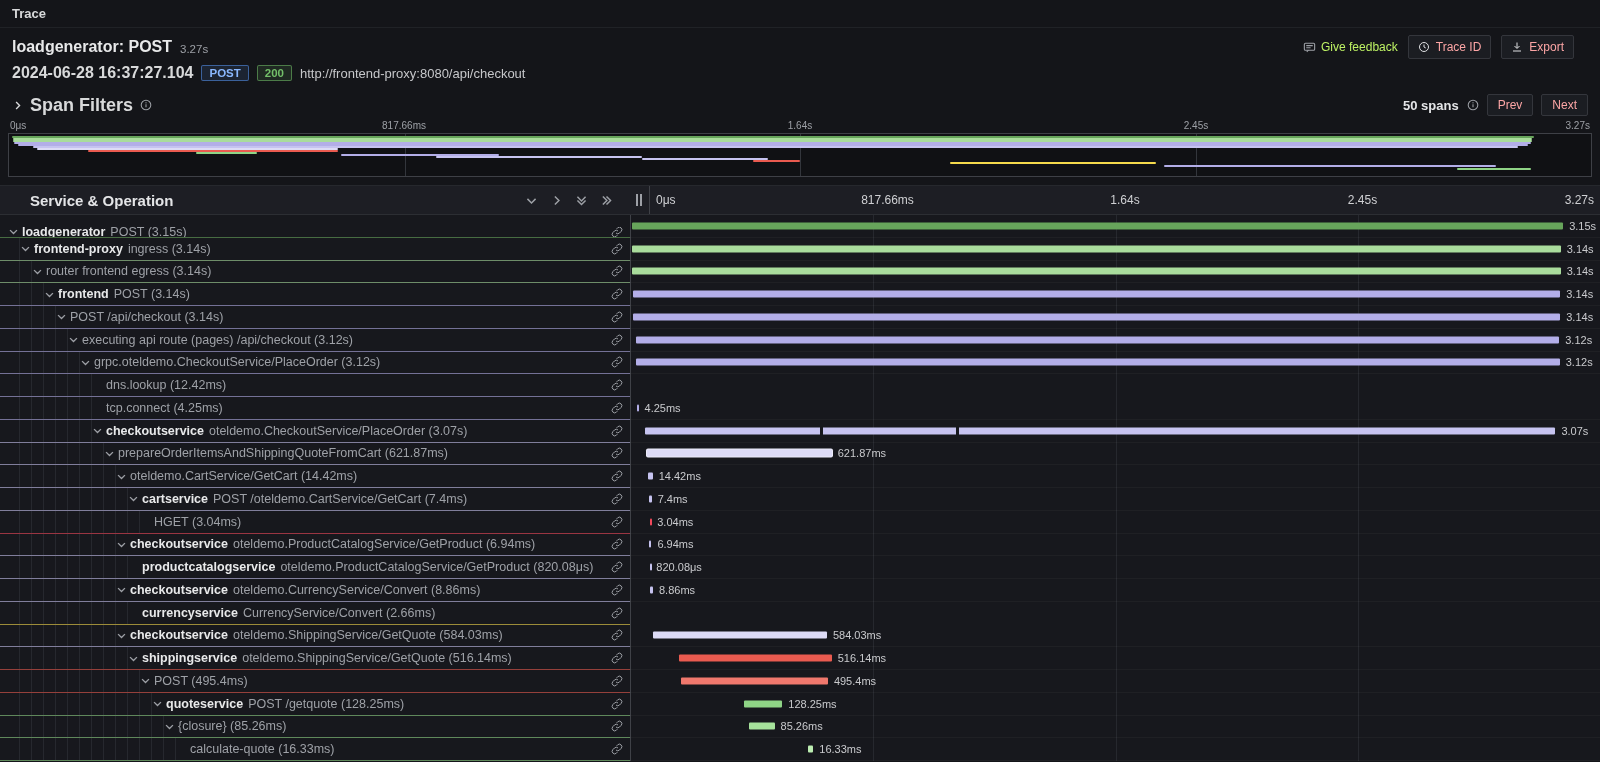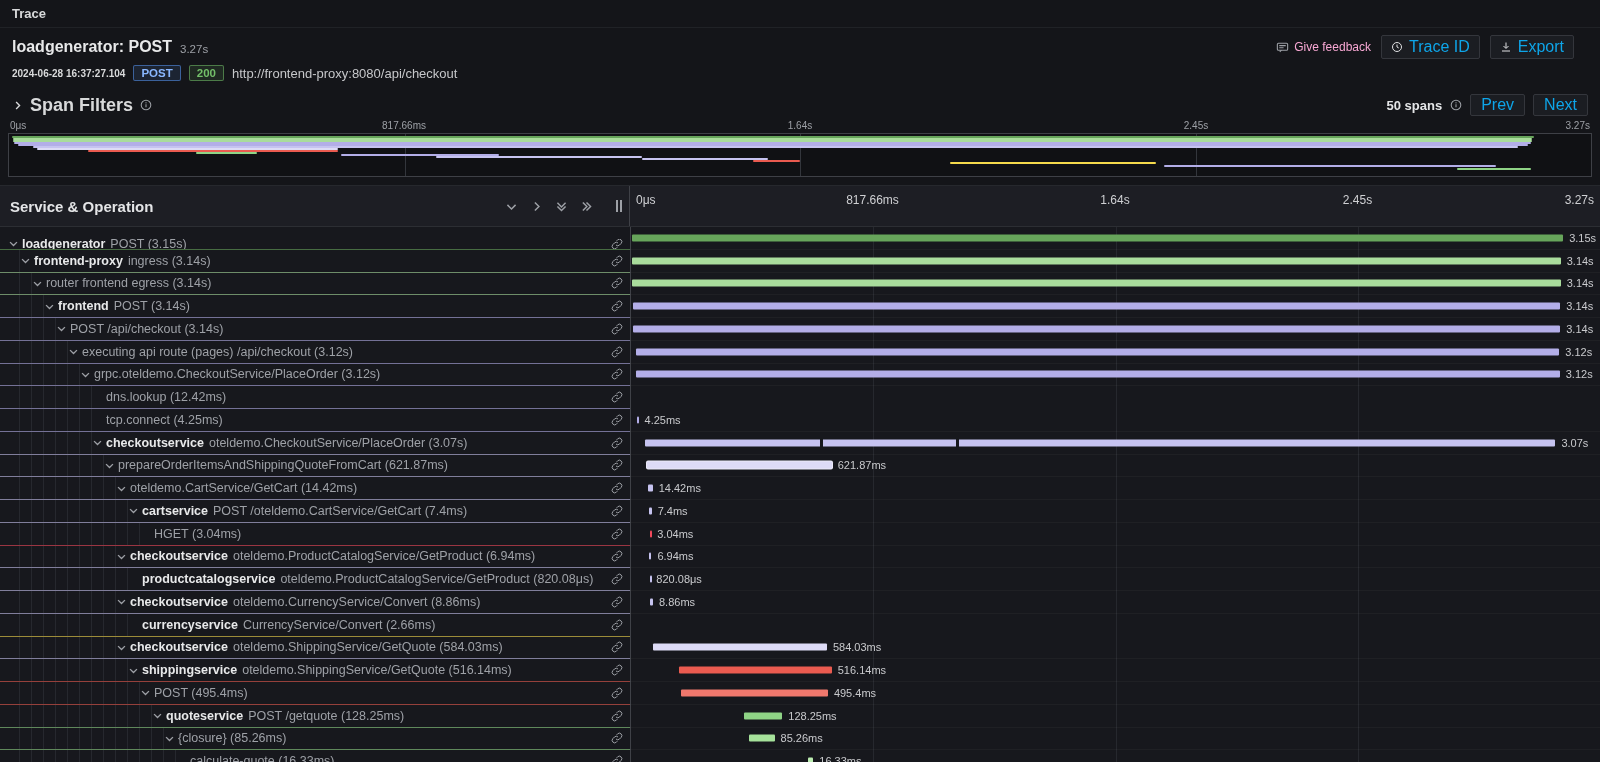--- a/index.html
+++ b/index.html
@@ -14,26 +14,26 @@
   
   .topbar { height:28px; display:flex; align-items:center; padding:0 12px;
     background:#141519; border-bottom:1px solid #202226; font-weight:700; font-size:13px; color:#d8d9da; }
 
   
   .trace-header { padding:6px 26px 4px 12px; }
   .th-line1 { display:flex; align-items:center; height:26px; }
   .trace-name { font-size:16px; font-weight:700; color:#e8e9ea; }
   .trace-duration { font-size:11.5px; color:#9da0a6; margin-left:8px; margin-top:3px; }
   .th-actions { margin-left:auto; display:flex; align-items:center; gap:10px; }
-  .feedback { display:inline-flex; align-items:center; gap:5px; color:#f9a8d4; font-size:12px; cursor:pointer; }
+  .feedback { display:inline-flex; align-items:center; gap:5px; color:#bef264; font-size:12px; cursor:pointer; }
   .btn { display:inline-flex; align-items:center; gap:6px; height:24px; padding:0 9px;
-    background:#1b1d22; border:1px solid #34363c; border-radius:2px; color:#0ea5e9;
-    font-size:16px; font-weight:500; cursor:pointer; font-family:inherit; }
+    background:#1b1d22; border:1px solid #34363c; border-radius:2px; color:#fca5a5;
+    font-size:12px; font-weight:500; cursor:pointer; font-family:inherit; }
   .th-line2 { display:flex; align-items:center; height:26px; gap:8px; }
-  .ts { font-weight:600; color:#d8d9da; font-size:10px; }
+  .ts { font-weight:600; color:#d8d9da; font-size:16px; }
   .badge { font-size:11.5px; font-weight:600; padding:1px 7px; border-radius:2px; }
   .badge.method { color:#8ab8ff; border:1px solid rgba(87,148,242,.55); background:rgba(87,148,242,.12); }
   .badge.status { color:#73bf69; border:1px solid rgba(115,191,105,.55); background:rgba(115,191,105,.12); }
   .url { color:#c6c7ca; font-size:13px; }
 
   
   .filters { height:30px; display:flex; align-items:center; padding:0 12px; gap:7px; }
   .filters-label { font-size:18px; font-weight:600; color:#d8d9da; }
   .filters-right { margin-left:auto; display:flex; align-items:center; gap:8px; }
   .span-count { font-weight:700; font-size:13px; color:#e4e5e7; }
@@ -45,21 +45,21 @@
   .p0 { left:2px; } .p25 { left:25%; transform:translateX(-50%); }
   .p50 { left:50%; transform:translateX(-50%); } .p75 { left:75%; transform:translateX(-50%); }
   .p100 { right:2px; }
   .minimap { position:relative; height:44px; margin:0 8px; background:#101114;
     border:1px solid #3e4046; overflow:hidden; }
   .mm-grid { position:absolute; top:0; bottom:0; width:1px; background:#33363c; }
   .mm-line { position:absolute; height:2px; border-radius:1px; }
 
   
   .spacer { height:8px; }
-  .table-header { height:42px; display:flex; background:#1d1e24; border-bottom:1px solid #2c2e33; border-top:1px solid #26282d; }
+  .table-header { height:30px; display:flex; background:#1d1e24; border-bottom:1px solid #2c2e33; border-top:1px solid #26282d;padding-left:20px; }
   .th-left { width:630px; flex:none; display:flex; align-items:center; padding:0 6px 0 10px;
     border-right:1px solid #3f4147; }
   .th-title { font-size:15px; font-weight:600; color:#e4e5e7; }
   .th-icons { margin-left:auto; display:flex; align-items:center; gap:12px; color:#9da0a6; }
   .th-icons span { display:inline-flex; cursor:pointer; }
   .grip { margin-left:10px; }
   .th-timeline { flex:1; position:relative; font-size:12px; font-weight:500; color:#cfd0d3; }
   .ttick { position:absolute; top:7px; white-space:nowrap; }
   .ttick.p0 { left:6px; } .ttick.p100 { right:6px; }
 

